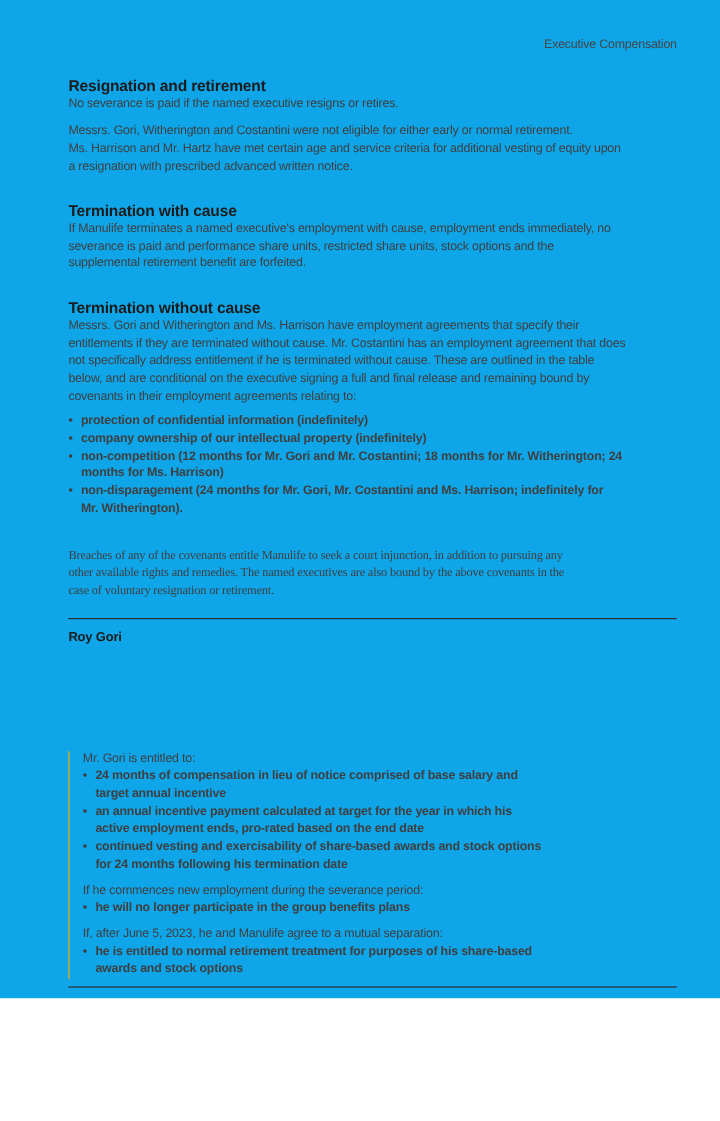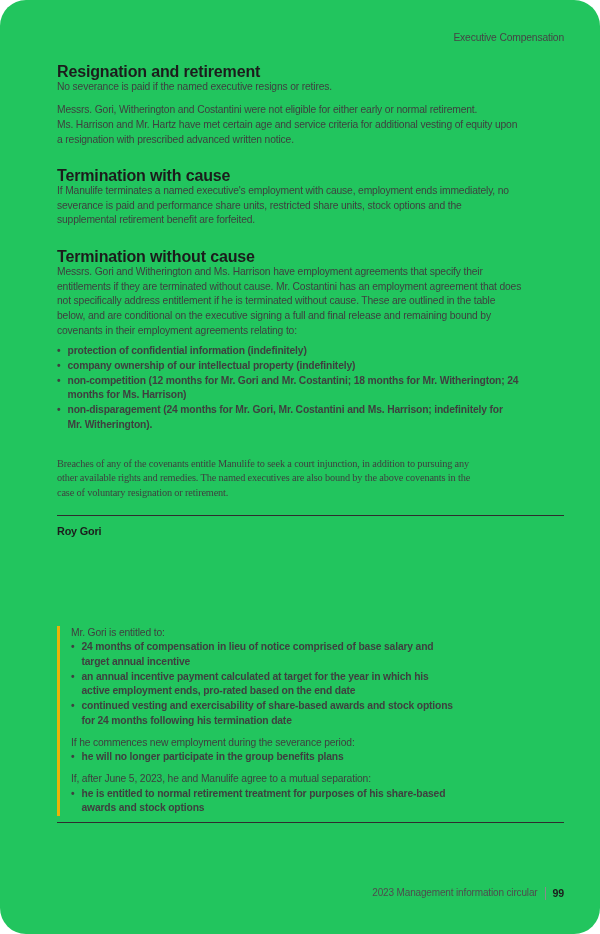--- a/index.html
+++ b/index.html
@@ -1,43 +1,42 @@
 <!DOCTYPE html>
 <html><head>
 <meta charset="utf-8">
 <style>
   html, body { margin: 0; padding: 0; background: #ffffff; }
   .page {
     position: relative;
     width: 600px;
-    height: 934px;
-    background: #22c55e;
+    height: 832px;
+    background: #0ea5e9;
     overflow: hidden;
     font-family: "Liberation Sans", "DejaVu Sans", sans-serif;
     font-size: 10.3px;
     line-height: 14.7px;
     letter-spacing: -0.15px;
     color: #3f3f3f;
-    border-radius: 26px;
   }
   .content {
     position: absolute;
     left: 57px;
     top: 0;
     width: 507px;
   }
   .running-header {
     padding-top: 31px;
     text-align: right;
     color: #454545;
     font-size: 10.3px;
   }
   h3 {
     margin: 22px 0 0 0;
-    font-size: 16px;
+    font-size: 13px;
     line-height: 14.7px;
     font-weight: bold;
     color: #1c1c1c;
   }
   h3.first { margin-top: 19.5px; }
   p {
     margin: 0;
     white-space: pre-line;
   }
   p.pgap { margin-top: 8.6px; }
@@ -72,21 +71,21 @@
   }
   .cell-name {
     width: 102px;
     flex: 0 0 102px;
     font-weight: bold;
     color: #1c1c1c;
     font-size: 10.8px;
   }
   .cell-body {
     flex: 1;
-    border-left: 3px solid #eab308;
+    border-left: 1px solid #eab308;
     padding-left: 11px;
   }
   .cell-body p.blk { margin-top: 7px; }
   .page-footer {
     position: absolute;
     top: 886px;
     right: 36px;
     display: flex;
     align-items: center;
     gap: 7px;

